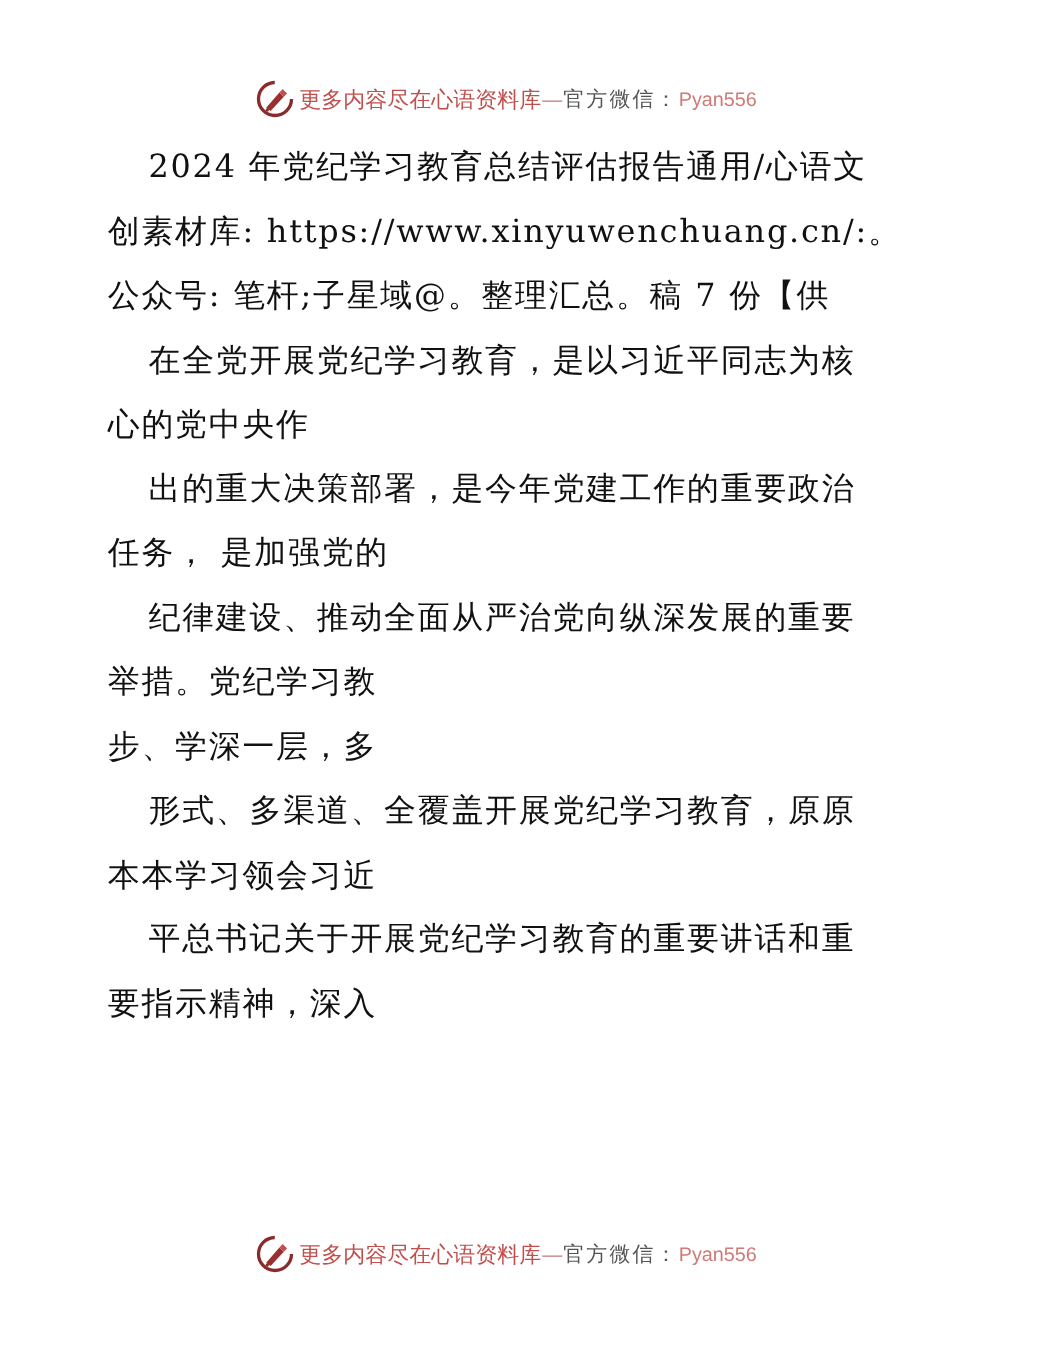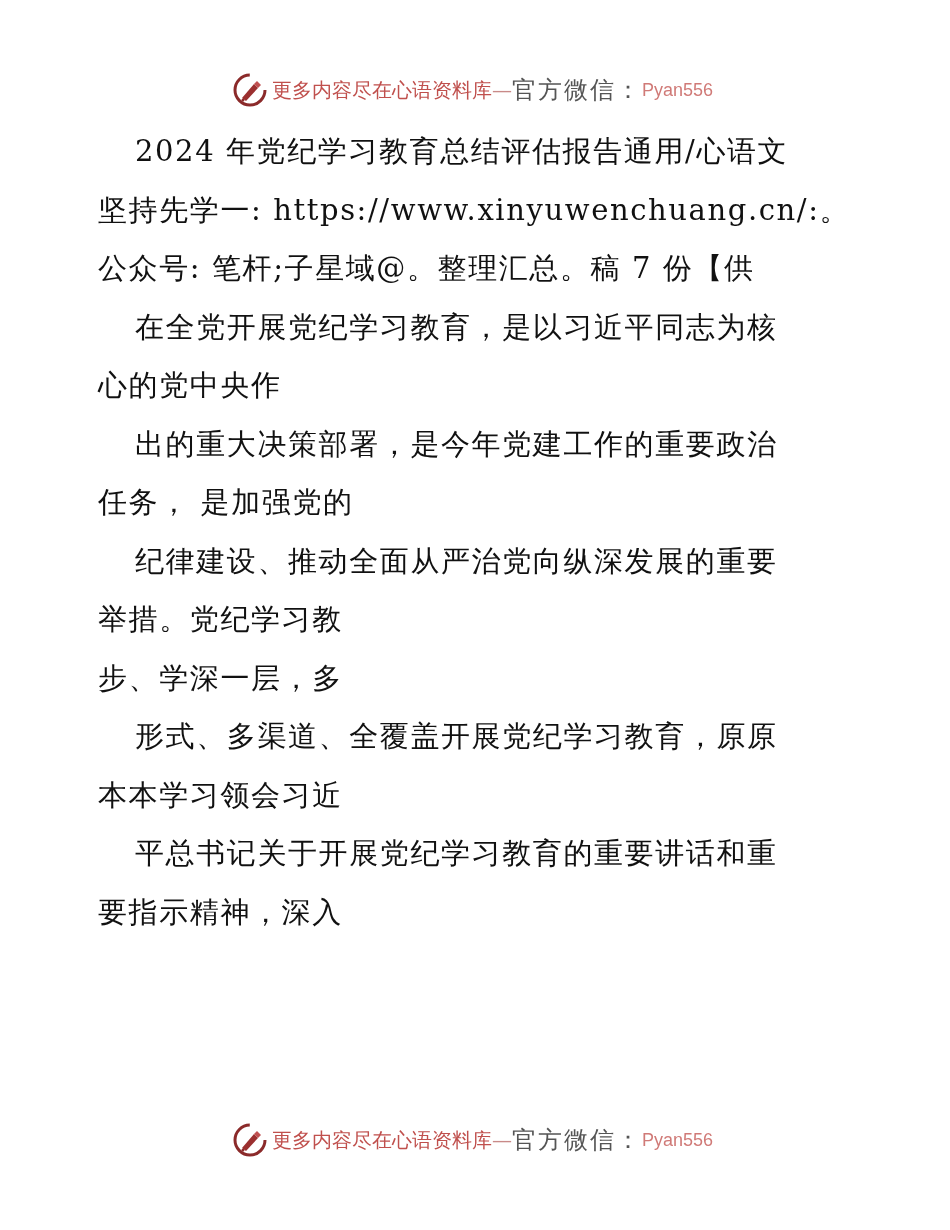--- a/index.html
+++ b/index.html
@@ -3,21 +3,21 @@
 <meta charset="utf-8">
 <style>
   html, body { margin: 0; padding: 0; background: #ffffff; }
   body { width: 950px; height: 1230px; position: relative; overflow: hidden; font-family: "DejaVu Serif", "Liberation Serif", serif; color: #111; }
   .banner { position: absolute; left: 232px; height: 40px; display: flex; align-items: center; white-space: nowrap; }
   .banner.top { top: 70px; }
   .banner.bottom { top: 1120px; }
   .logo { width: 36px; height: 36px; margin-right: 4px; }
   .banner .red { color: #c0504d; font-size: 20px; font-family: Liberation Mono, monospace; letter-spacing: 0px; }
   .banner .dash { color: #c98a88; font-size: 20px; }
-  .banner .gray { color: #555; font-size: 24px; font-family: "DejaVu Serif", serif; letter-spacing: 2px; }
+  .banner .gray { color: #555; font-size: 19px; font-family: "DejaVu Serif", serif; letter-spacing: 2px; }
   .banner .wx { color: #d07a77; font-size: 18px; font-family: "Liberation Sans", sans-serif; }
   .content { position: absolute; left: 98px; top: 122px; width: 760px; }
   .line { font-size: 29px; height: 58.5px; line-height: 58.5px; white-space: nowrap; letter-spacing: 1.6px; }
   .line.indent { padding-left: 37px; }
 </style>
 </head>
 <body>
 
 <div class="banner top">
   <svg class="logo" viewBox="0 0 36 36">
@@ -27,21 +27,21 @@
     <circle cx="11" cy="28" r="1.5" fill="#8b2a2a"></circle>
   </svg>
   <span class="red">更多内容尽在心语资料库</span>
   <span class="dash">—</span>
   <span class="gray">官方微信：</span>
   <span class="wx">Pyan556</span>
 </div>
 
 <div class="content">
   <div class="line indent">2024 年党纪学习教育总结评估报告通用/心语文</div>
-  <div class="line">坚持先学一: https://www.xinyuwenchuang.cn/:。</div>
+  <div class="line">创素材库: https://www.xinyuwenchuang.cn/:。</div>
   <div class="line">公众号: 笔杆;子星域@。整理汇总。稿 7 份【供</div>
   <div class="line indent">在全党开展党纪学习教育，是以习近平同志为核</div>
   <div class="line">心的党中央作</div>
   <div class="line indent">出的重大决策部署，是今年党建工作的重要政治</div>
   <div class="line">任务， 是加强党的</div>
   <div class="line indent">纪律建设、推动全面从严治党向纵深发展的重要</div>
   <div class="line">举措。党纪学习教</div>
   <div class="line">步、学深一层，多</div>
   <div class="line indent">形式、多渠道、全覆盖开展党纪学习教育，原原</div>
   <div class="line">本本学习领会习近</div>

